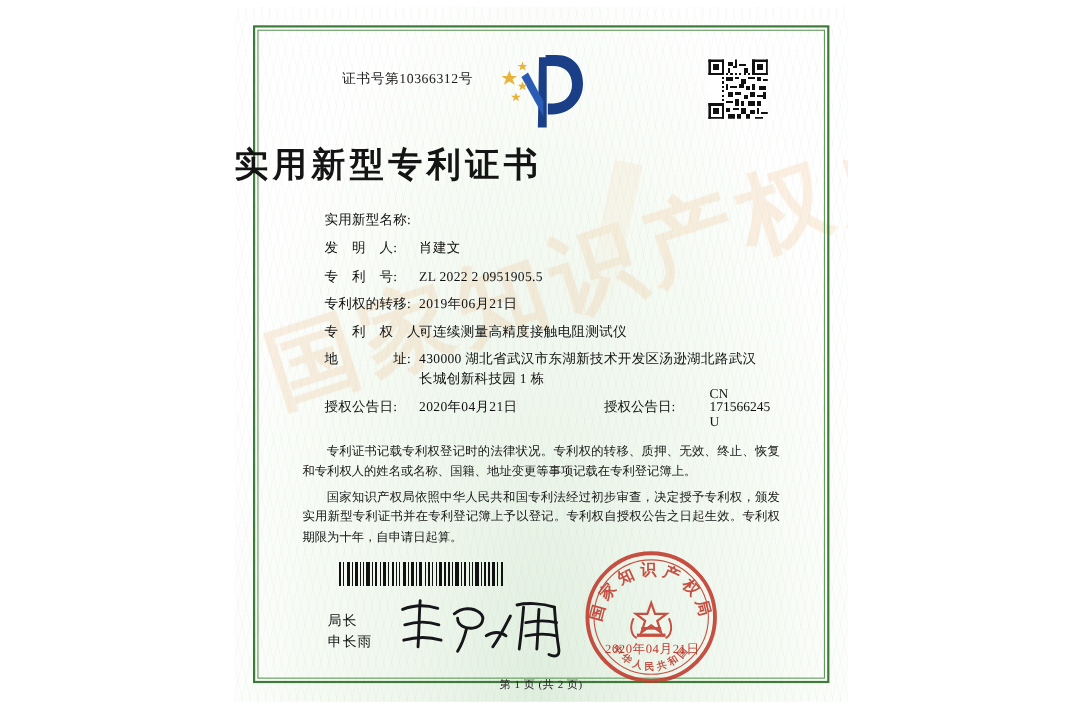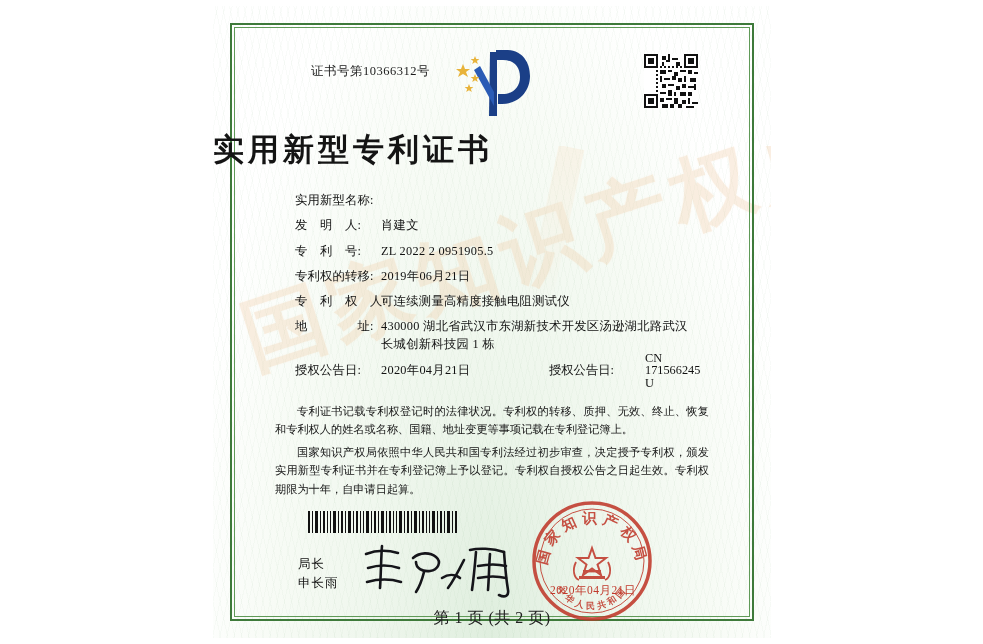--- a/index.html
+++ b/index.html
@@ -249,21 +249,21 @@
     font-family: "Liberation Serif", serif;
   }
 
   
   .footer {
     position: absolute;
     left: 0;
     bottom: 9px;
     width: 558px;
     text-align: center;
-    font-size: 16px;
+    font-size: 10px;
     color: #222;
     letter-spacing: 0.5px;
   }
 </style>
 </head>
 <body>
 
 <div class="page">
   <div class="sheet">
 

